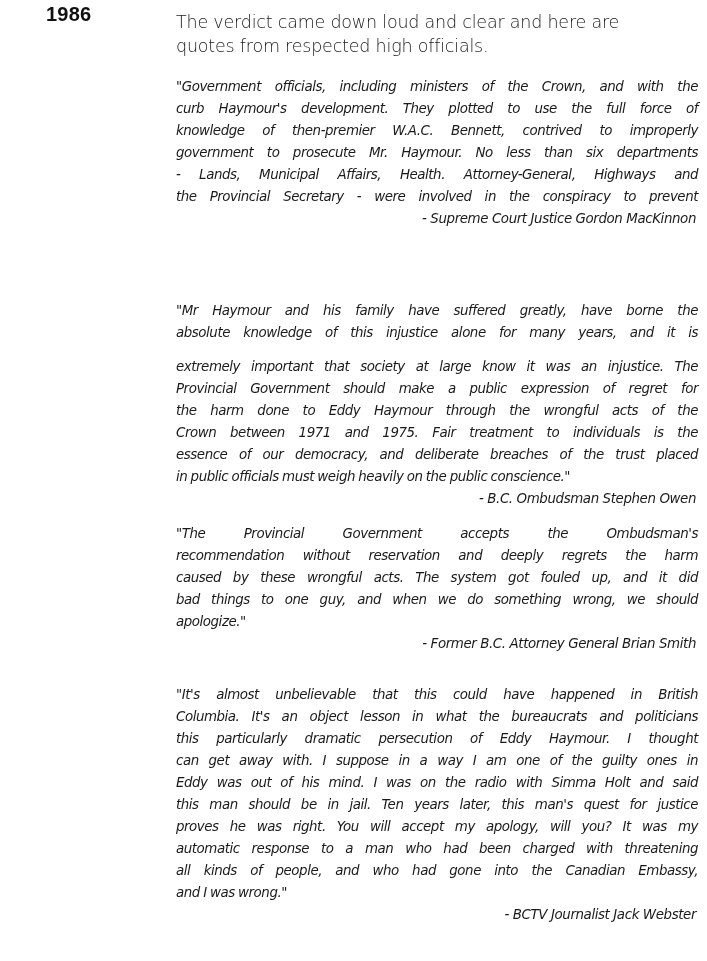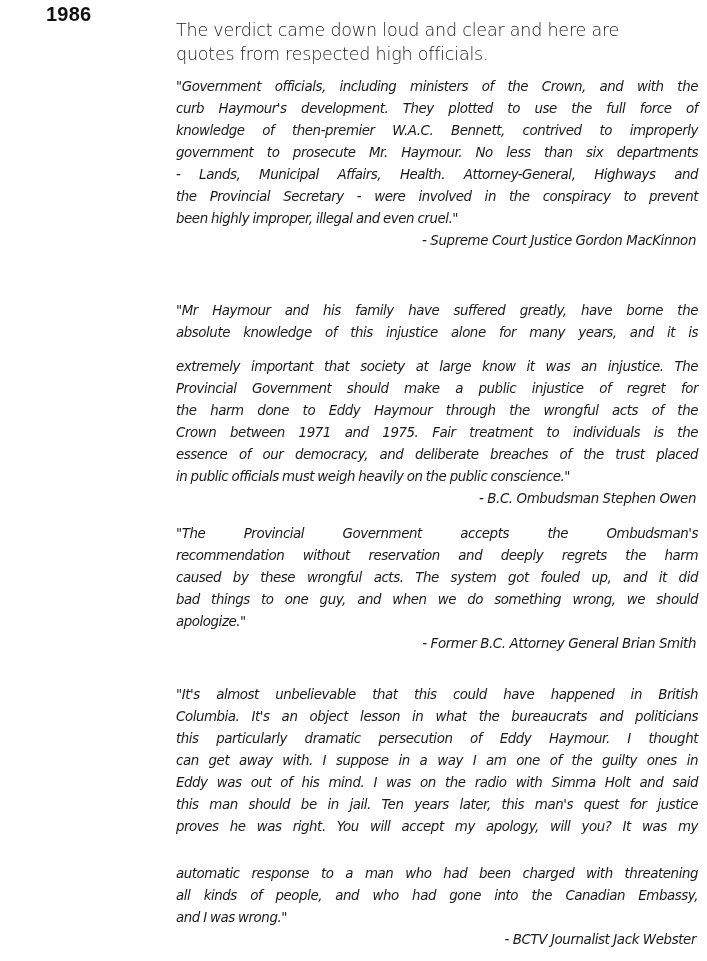--- a/index.html
+++ b/index.html
@@ -22,21 +22,21 @@
       font-family: "Liberation Sans", sans-serif;
       font-weight: bold;
       font-size: 20px;
       letter-spacing: 0.2px;
       color: #111;
       margin-left: 12px;
     }
     .intro {
       position: absolute;
       left: 176px;
-      top: 18px;
+      top: 10px;
       width: 500px;
       font-family: "DejaVu Sans", sans-serif;
       font-size: 17.5px;
       line-height: 24px;
       font-weight: 300;
       color: #1a1a1a;
       letter-spacing: -0.2px;
     }
     .intro .line { display: block; white-space: nowrap; }
     .quote-block {
@@ -86,29 +86,28 @@
   <span class="line">quotes from respected high officials.</span>
 </div>
 
 <div class="quote-block" id="q1">
   <span class="quote-line" style="white-space: normal;">"Government officials, including ministers of the Crown, and with the</span>
   <span class="quote-line" style="white-space: normal;">curb Haymour's development.  They plotted to use the full force of</span>
   <span class="quote-line" style="white-space: normal;">knowledge of then-premier W.A.C. Bennett, contrived to improperly</span>
   <span class="quote-line" style="white-space: normal;">government to prosecute Mr. Haymour.  No less than six departments</span>
   <span class="quote-line" style="white-space: normal;">- Lands, Municipal Affairs, Health.  Attorney-General, Highways and</span>
   <span class="quote-line" style="white-space: normal;">the Provincial Secretary - were involved in the conspiracy to prevent</span>
-  <span class="quote-line last" style="white-space: normal;">been highly improper, illegal and even cruel."</span>
   <span class="attribution">- Supreme Court Justice Gordon MacKinnon</span>
 </div>
 
 <div class="quote-block" id="q2">
   <span class="quote-line" style="white-space: normal;">"Mr Haymour and his family have suffered greatly, have borne the</span>
   <span class="quote-line" style="white-space: normal;">absolute knowledge of this injustice alone for many years, and it is</span>
   <span class="quote-line" style="white-space: normal; margin-top: 12px;">extremely important that society at large know it was an injustice.  The</span>
-  <span class="quote-line" style="white-space: normal;">Provincial Government should make a public injustice of regret for</span>
+  <span class="quote-line" style="white-space: normal;">Provincial Government should make a public expression of regret for</span>
   <span class="quote-line" style="white-space: normal;">the harm done to Eddy Haymour through the wrongful acts of the</span>
   <span class="quote-line" style="white-space: normal;">Crown between 1971 and 1975.  Fair treatment to individuals is the</span>
   <span class="quote-line" style="white-space: normal;">essence of our democracy, and deliberate breaches of the trust placed</span>
   <span class="quote-line last" style="white-space: normal;">in public officials must weigh heavily on the public conscience."</span>
   <span class="attribution">- B.C. Ombudsman Stephen Owen</span>
 </div>
 
 <div class="quote-block" id="q3">
   <span class="quote-line" style="white-space: normal;">"The Provincial Government accepts the Ombudsman's</span>
   <span class="quote-line" style="white-space: normal;">recommendation without reservation and deeply regrets the harm</span>
@@ -119,17 +118,17 @@
 </div>
 
 <div class="quote-block" id="q4">
   <span class="quote-line" style="white-space: normal;">"It's almost unbelievable that this could have happened in British</span>
   <span class="quote-line" style="white-space: normal;">Columbia.  It's an object lesson in what the bureaucrats and politicians</span>
   <span class="quote-line" style="white-space: normal;">this particularly dramatic persecution of Eddy Haymour.  I thought</span>
   <span class="quote-line" style="white-space: normal;">can get away with.  I suppose in a way I am one of the guilty ones in</span>
   <span class="quote-line" style="white-space: normal;">Eddy was out of his mind.  I was on the radio with Simma Holt and said</span>
   <span class="quote-line" style="white-space: normal;">this man should be in jail.  Ten years later, this man's quest for justice</span>
   <span class="quote-line" style="white-space: normal;">proves he was right.  You will accept my apology, will you?  It was my</span>
-  <span class="quote-line" style="white-space: normal; margin-top: 25px;">automatic response to a man who had been charged with threatening</span>
+  <span class="quote-line" style="white-space: normal;">automatic response to a man who had been charged with threatening</span>
   <span class="quote-line" style="white-space: normal;">all kinds of people, and who had gone into the Canadian Embassy,</span>
   <span class="quote-line last" style="white-space: normal;">and I was wrong."</span>
   <span class="attribution">- BCTV Journalist Jack Webster</span>
 </div>
 
 </body></html>

